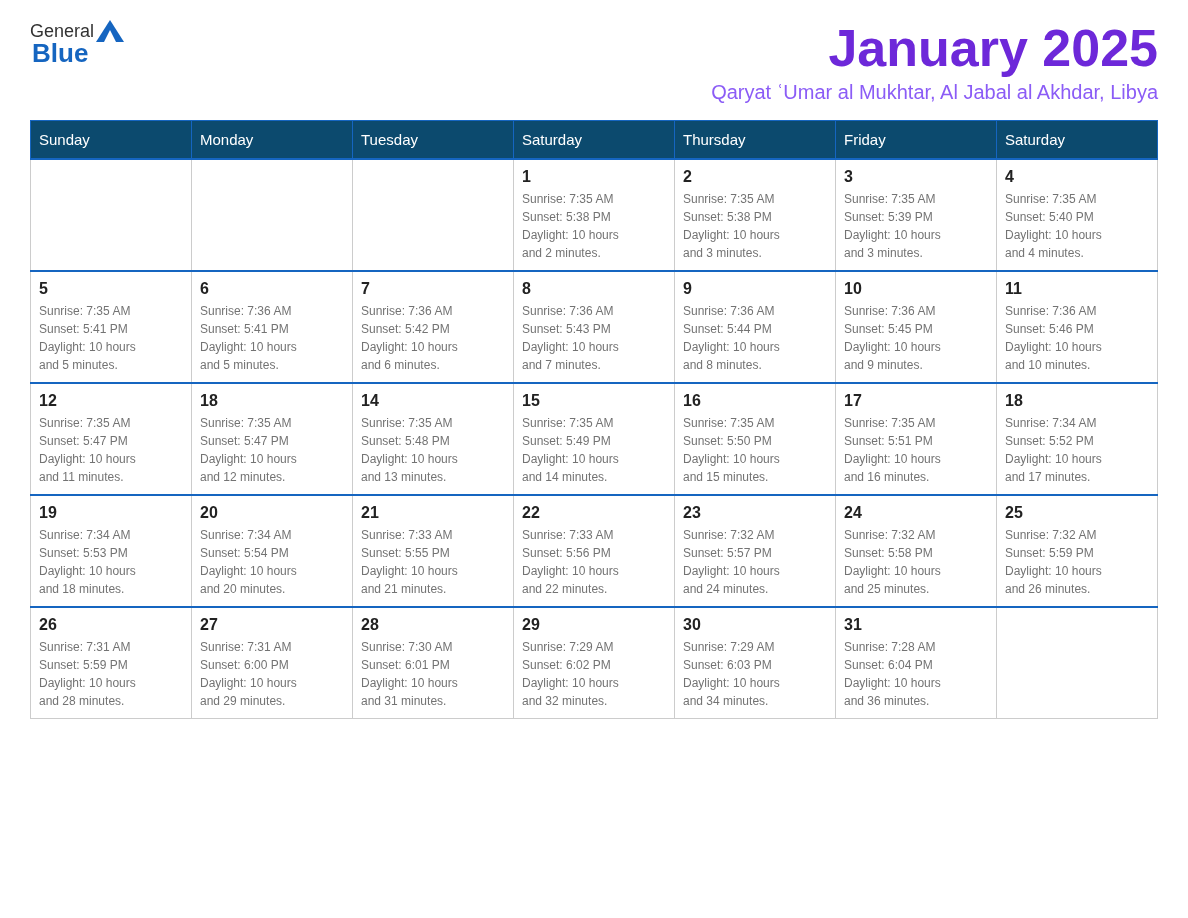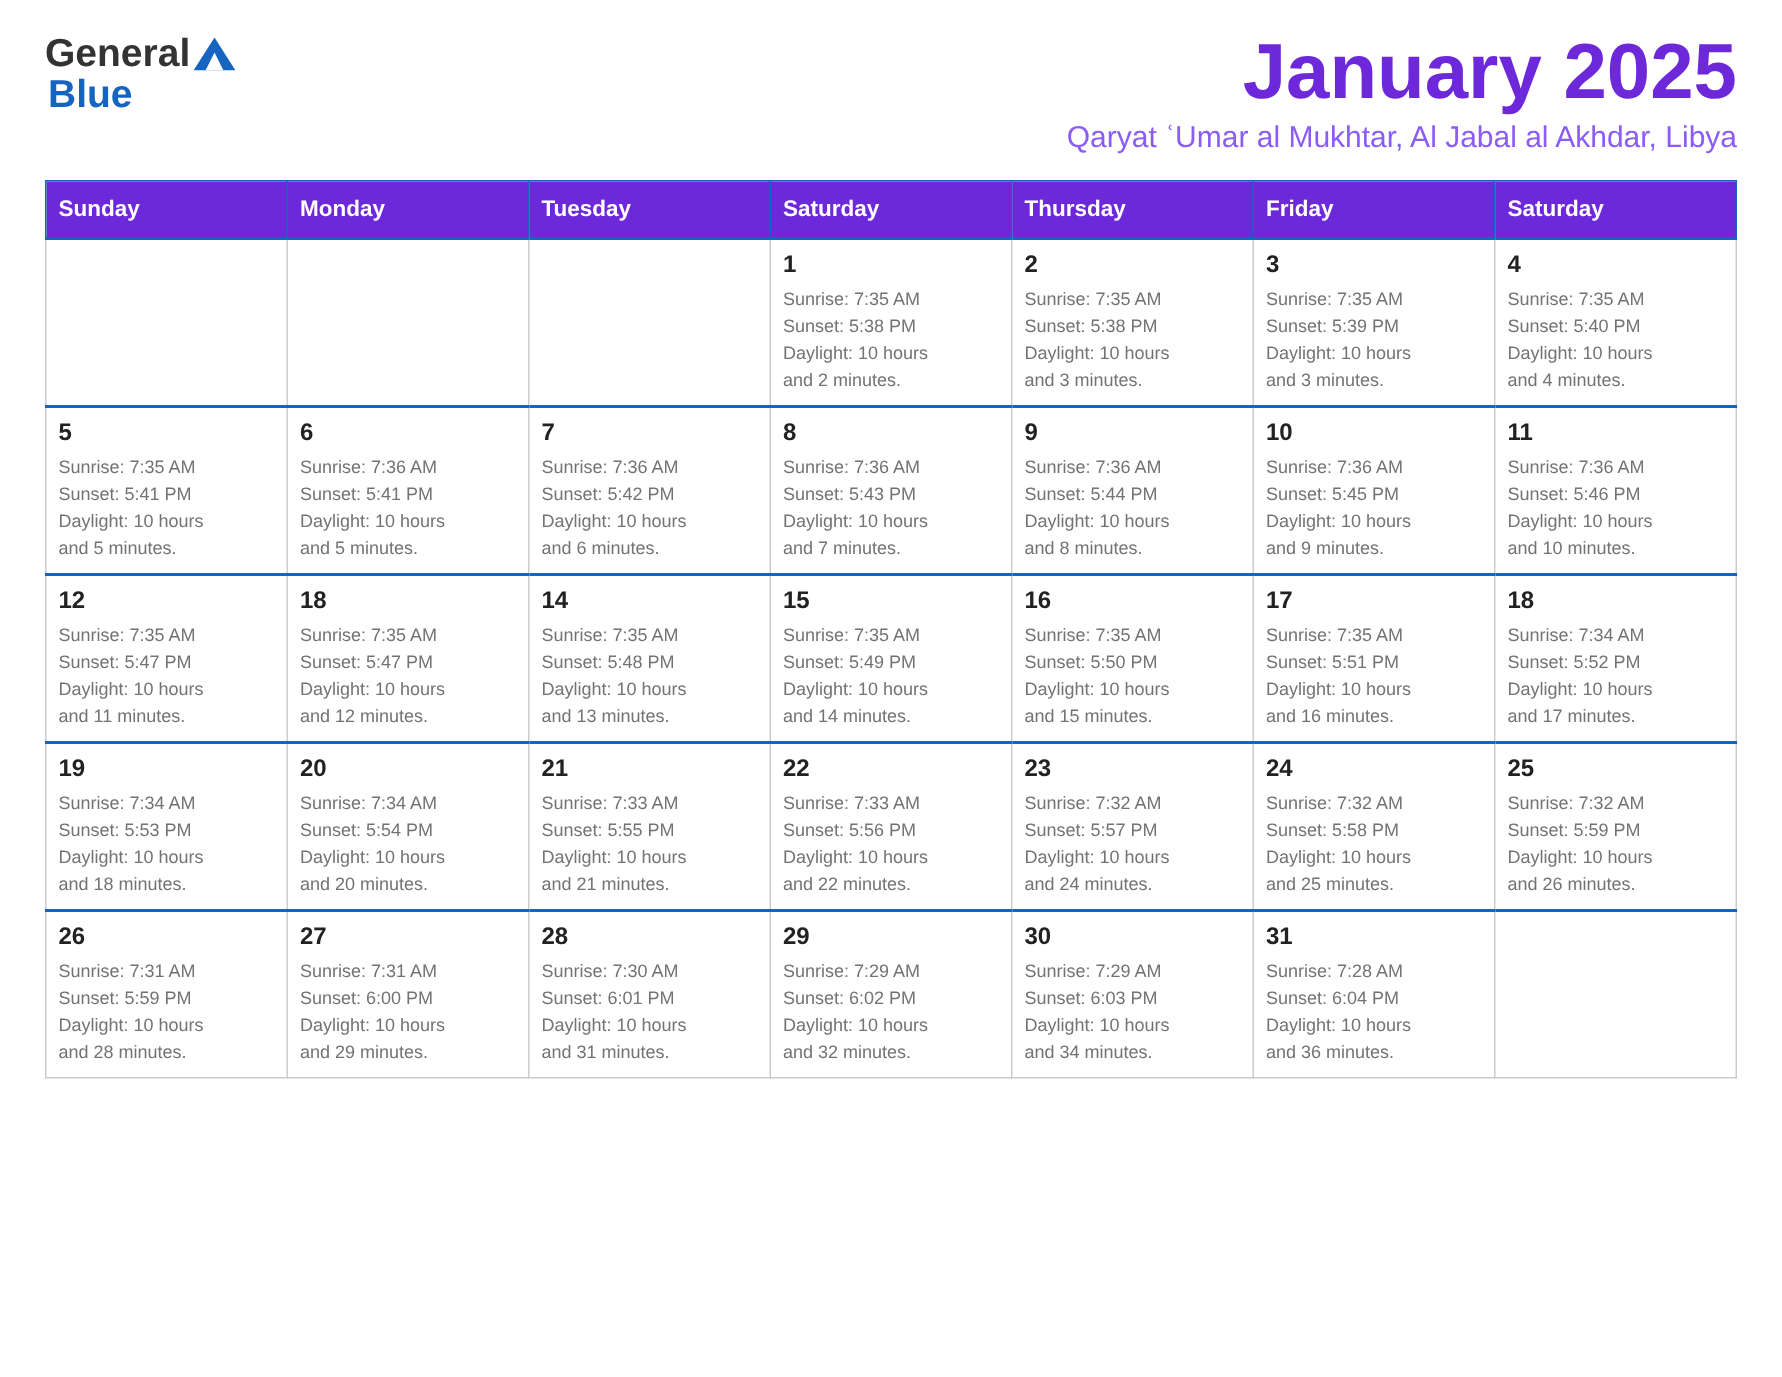--- a/index.html
+++ b/index.html
@@ -38,24 +38,24 @@
       font-size: 20px;
       color: #8b5cf6;
       margin-top: 4px;
     }
     .calendar-table {
       width: 100%;
       border-collapse: collapse;
       margin-top: 16px;
     }
     .calendar-table th {
-      background-color: #6d28d9;
+      background-color: #0c4a6e;
       color: #fff;
       font-size: 15px;
-      font-weight: bold;
+      font-weight: normal;
       padding: 10px 8px;
       text-align: left;
       border: 1px solid #1565c0;
     }
     .calendar-table td {
       vertical-align: top;
       padding: 8px 8px;
       font-size: 12.5px;
       color: #222;
       border: 1px solid #ccc;
@@ -79,21 +79,21 @@
     .empty-cell {
       background: #fff;
     }
   </style>
 </head>
 <body>
 
 <div class="header-area">
   <div class="logo-container">
     <div class="logo-line">
-      <span style="font-size:26px; font-weight:bold; color:#333;">General</span>
+      <span style="font-size:18px; font-weight:normal; color:#333;">General</span>
       <svg width="28" height="22" viewBox="0 0 28 22" style="margin: 0 2px;">
         <polygon points="0,22 14,0 28,22" fill="#1565c0"></polygon>
         <polygon points="8,22 14,10 20,22" fill="#fff"></polygon>
       </svg>
     </div>
     <span style="font-size:26px; font-weight:bold; color:#1565c0; margin-top:-4px; margin-left:2px;">Blue</span>
   </div>
   <div class="title-area">
     <div class="month-title">January 2025</div>
     <div class="subtitle">Qaryat ʿUmar al Mukhtar, Al Jabal al Akhdar, Libya</div>

